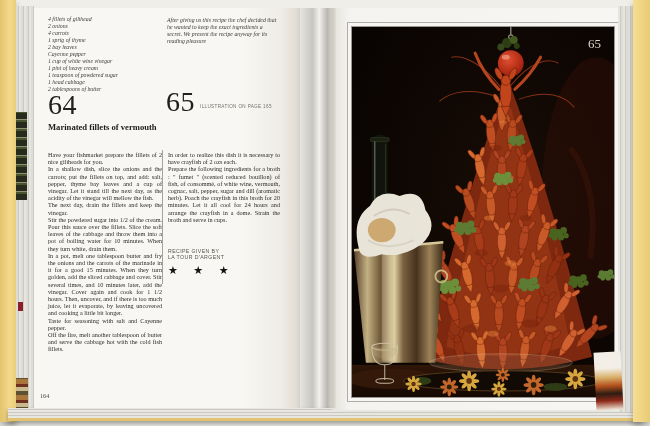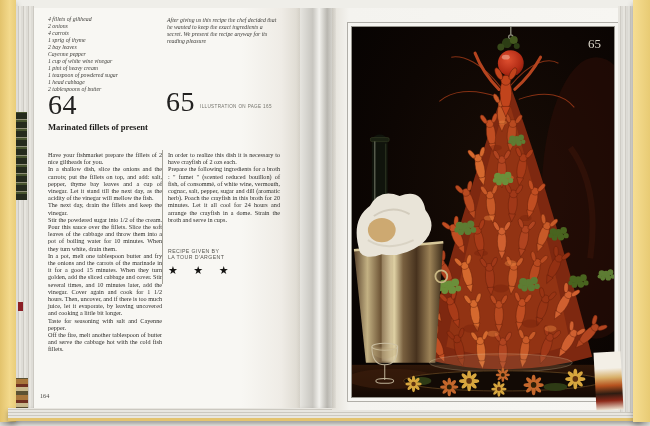--- a/index.html
+++ b/index.html
@@ -87,21 +87,21 @@
       <div>1 cup of white wine vinegar</div>
       <div>1 pint of heavy cream</div>
       <div>1 teaspoon of powdered sugar</div>
       <div>1 head cabbage</div>
       <div>2 tablespoons of butter</div>
     </div>
 
     <div class="chef-note">After giving us this recipe the chef decided that he wanted to keep the exact ingredients a secret. We present the recipe anyway for its reading pleasure</div>
 
     <div class="recipe-number r64-number">64</div>
-    <div class="recipe-title r64-title">Marinated fillets of present</div>
+    <div class="recipe-title r64-title">Marinated fillets of vermouth</div>
     <div class="recipe-body r64-body">
       <p>Have your fishmarket prepare the fillets of 2 nice giltheads for you.</p>
       <p>In a shallow dish, slice the onions and the carrots; put the fillets on top, and add: salt, pepper, thyme bay leaves and a cup of vinegar. Let it stand till the next day, as the acidity of the vinegar will mellow the fish.</p>
       <p>The next day, drain the fillets and keep the vinegar.</p>
       <p>Stir the powdered sugar into 1/2 of the cream. Pour this sauce over the fillets. Slice the soft leaves of the cabbage and throw them into a pot of boiling water for 10 minutes. When they turn white, drain them.</p>
       <p>In a pot, melt one tablespoon butter and fry the onions and the carrots of the marinade in it for a good 15 minutes. When they turn golden, add the sliced cabbage and cover. Stir several times, and 10 minutes later, add the vinegar. Cover again and cook for 1 1/2 hours. Then, uncover, and if there is too much juice, let it evaporate, by leaving uncovered and cooking a little bit longer.</p>
       <p>Taste for seasoning with salt and Cayenne pepper.</p>
       <p>Off the fire, melt another tablespoon of butter and serve the cabbage hot with the cold fish fillets.</p>
     </div>
 

